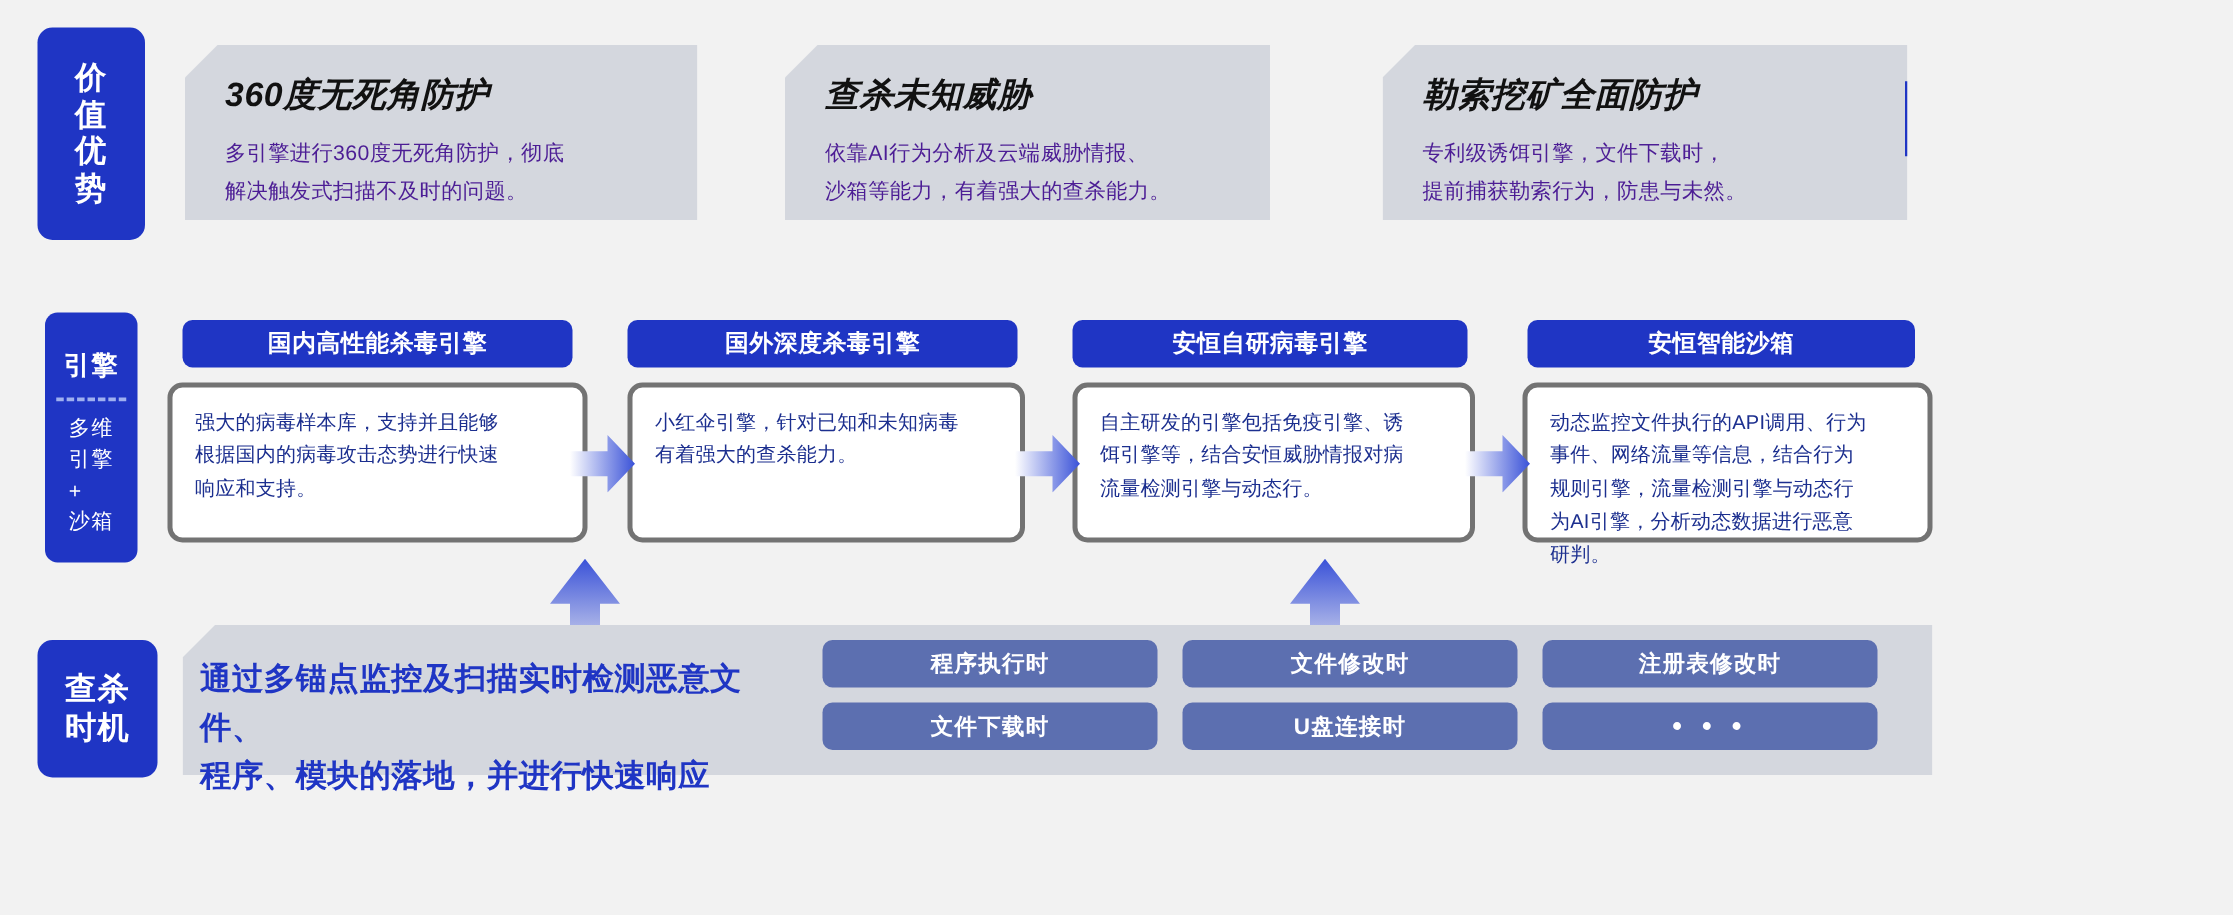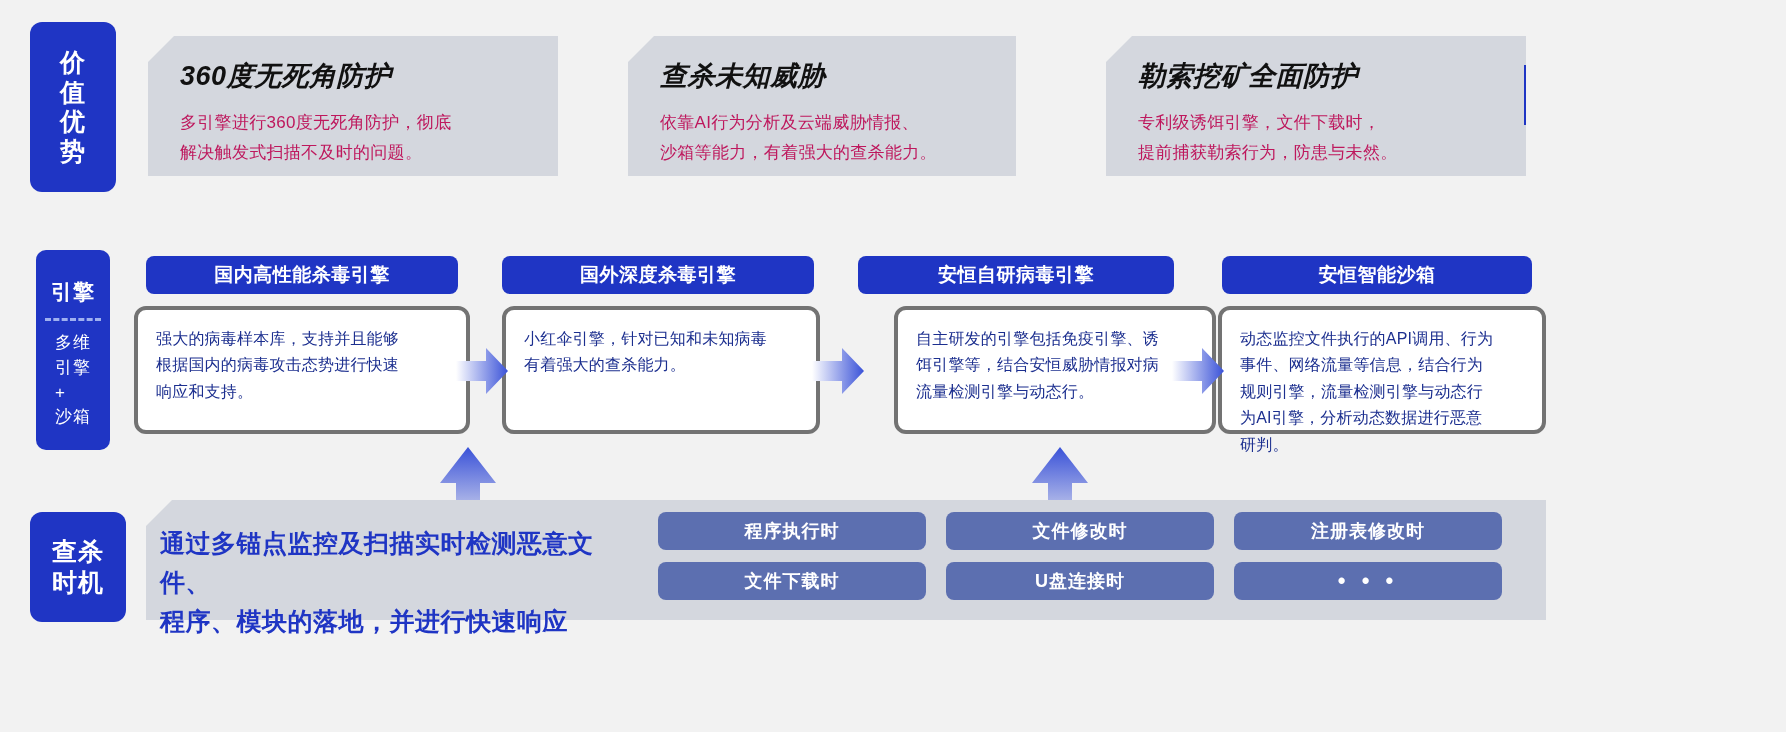--- a/index.html
+++ b/index.html
@@ -55,21 +55,21 @@
   .vc-title {
     font-size: 27px;
     font-weight: bold;
     color: #111111;
     letter-spacing: 0.5px;
     margin-bottom: 14px;
     font-style: italic;
   }
   .vc-desc {
     font-size: 17px;
-    color: #be185d;
+    color: #4c1d95;
     line-height: 1.75;
     letter-spacing: 0.3px;
   }
   .vc-icon {
     position: absolute;
     width: 60px; height: 60px;
     background: #1f35c4;
     display: flex; align-items: center; justify-content: center;
   }
   .vc-icon svg { width: 26px; height: 26px; }
@@ -129,21 +129,21 @@
     font-size: 16px;
     line-height: 1.65;
     color: #1c2f8f;
     letter-spacing: 0.2px;
   }
   #engine-header-1 { left: 146px; width: 312px; }
   #engine-body-1   { left: 134px; width: 336px; }
   #engine-header-2 { left: 502px; width: 312px; }
   #engine-body-2   { left: 502px; width: 318px; }
   #engine-header-3 { left: 858px; width: 316px; }
-  #engine-body-3   { left: 858px; width: 322px; margin-left: 36px; }
+  #engine-body-3   { left: 858px; width: 322px; }
   #engine-header-4 { left: 1222px; width: 310px; }
   #engine-body-4   { left: 1218px; width: 328px; }
 
   
   .h-arrow {
     position: absolute;
     top: 348px;
     width: 52px; height: 46px;
   }
   #h-arrow-1 { left: 456px; }

